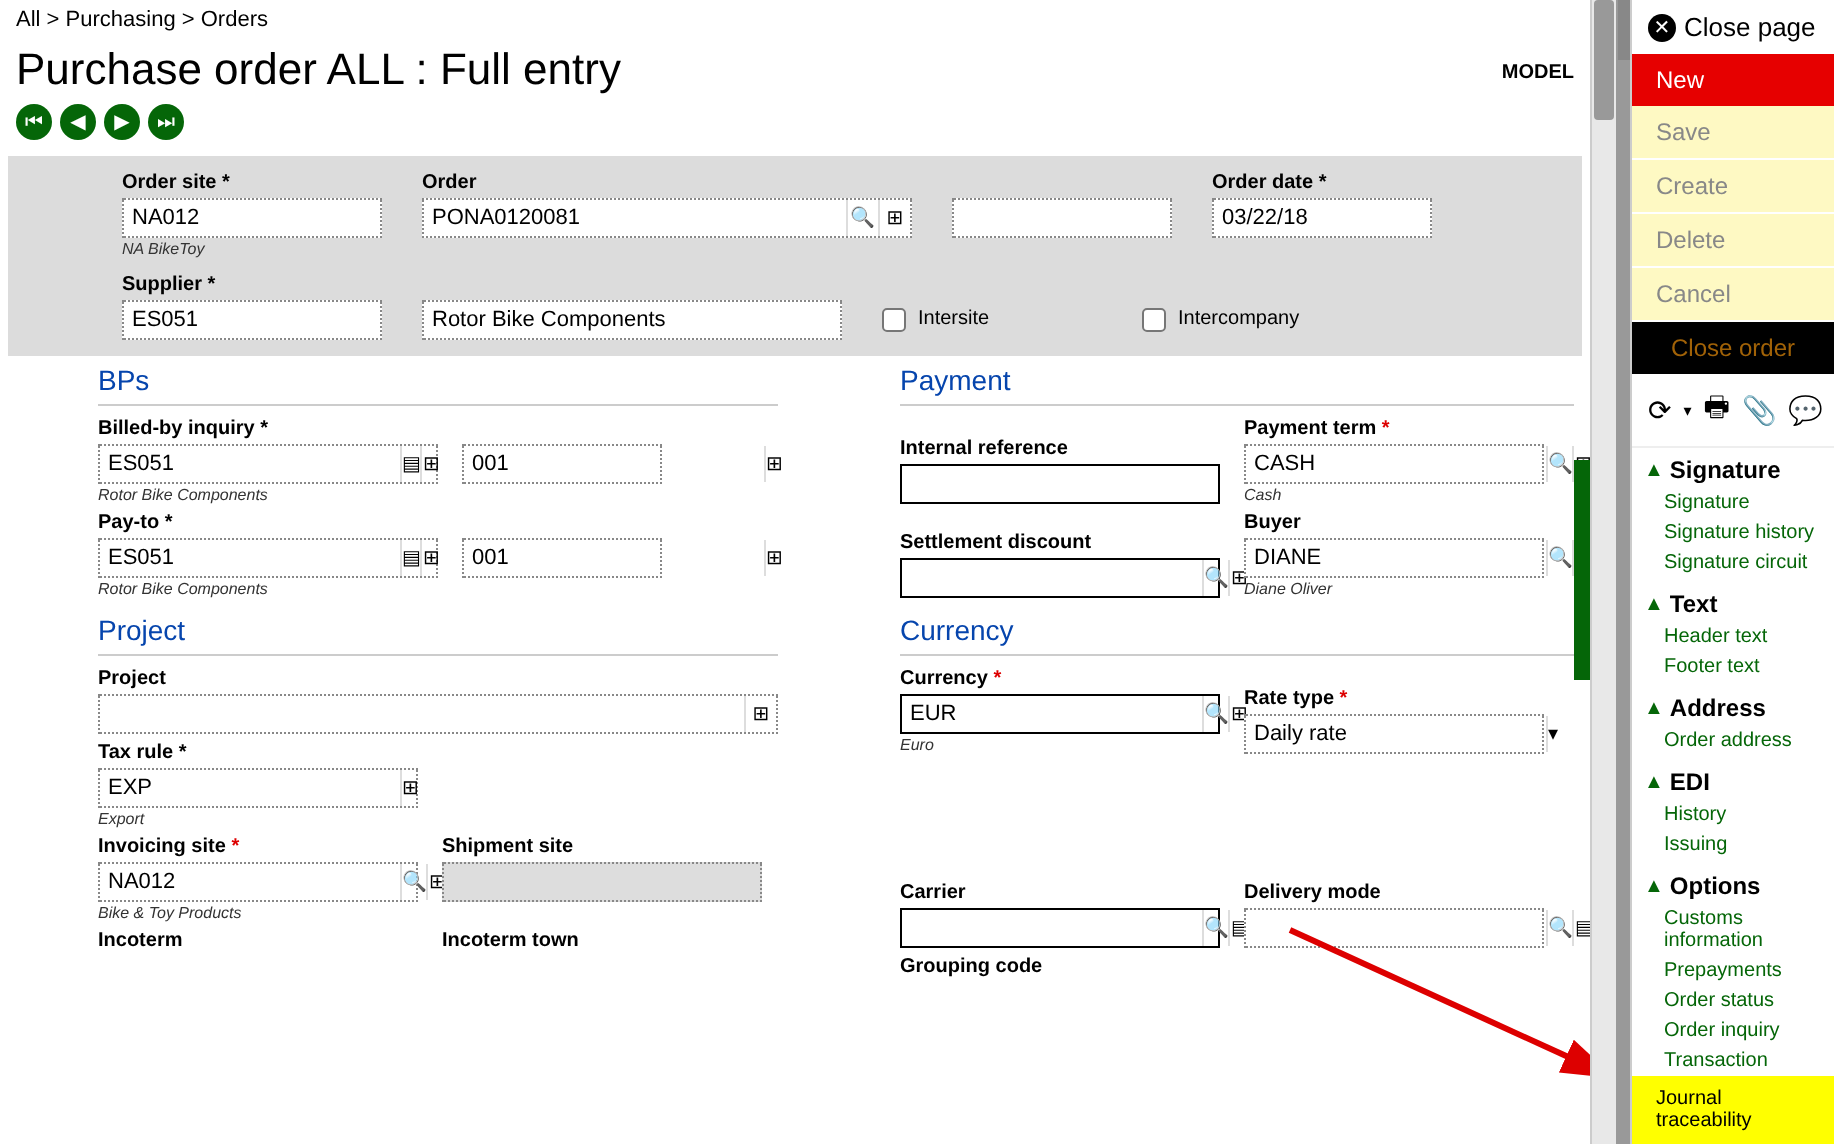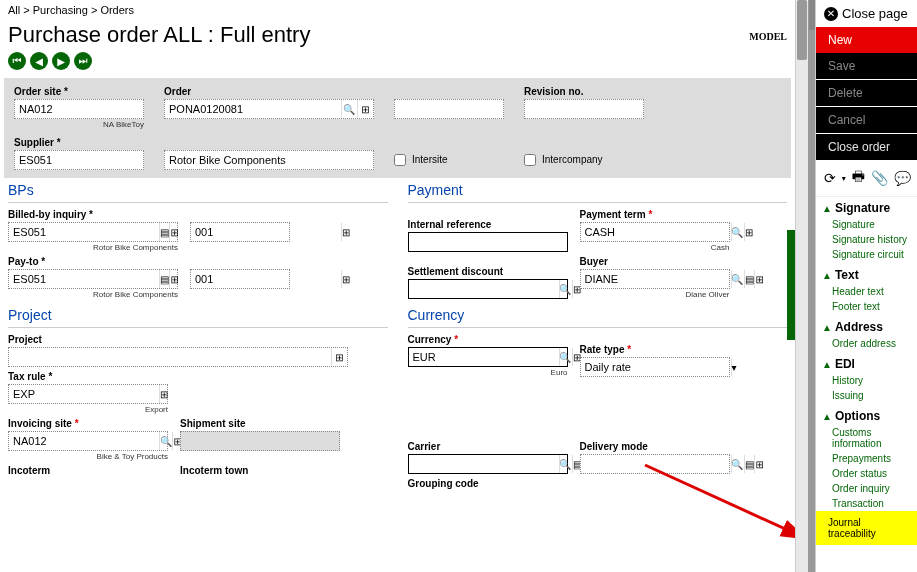--- a/index.html
+++ b/index.html
@@ -7,50 +7,50 @@
 .main { display: flex; height: 100%; }
 .left-area { flex: 1; overflow: hidden; position: relative; }
 .right-panel { width: 102px; background: #fff; border-left: 1px solid #ccc; }
 .scrollbar { width: 14px; background: #e8e8e8; border-left: 1px solid #ccc; border-right: 1px solid #999; position: relative; }
 .scrollbar-thumb { position: absolute; top: 0; left: 1px; width: 10px; height: 60px; background: #999; border-radius: 2px; }
 .scrollbar2 { width: 6px; background: linear-gradient(#888, #888 30px, #999 30px, #999); }
 .breadcrumb { padding: 4px 8px; font-size: 11px; }
 .breadcrumb span { color: #000; }
 .page-title-row { display: flex; justify-content: space-between; align-items: center; padding: 0 8px; }
 .page-title { font-size: 22px; font-weight: normal; padding: 2px 0 4px; }
-.model-label { font-size: 10px; font-weight: bold; font-family: Liberation Serif, serif; }
+.model-label { font-size: 10px; font-weight: bold; }
 .nav-btns { padding: 0 8px 8px; display: flex; gap: 4px; }
 .nav-btn { width: 18px; height: 18px; background: #056608; border-radius: 50%; color: #fff; display: flex; align-items: center; justify-content: center; font-size: 10px; cursor: pointer; }
 .header-block { background: #dcdcdc; padding: 8px 10px; margin: 0 4px; }
-.header-row { display: flex; gap: 20px; margin-bottom: 8px; }
+.header-row { display: flex; gap: 20px; margin-bottom: 8px; margin-left: 47px; }
 .header-row:last-child { margin-bottom: 0; }
 .fld { display: flex; flex-direction: column; }
 .fld-label { font-size: 10px; font-weight: bold; margin-bottom: 2px; }
 .fld-label .req { color: #000; }
 .fld-input { display: flex; align-items: center; background: #fff; border: 1px dotted #888; height: 20px; }
 .fld-input input { border: none; outline: none; flex: 1; padding: 0 4px; font-size: 11px; background: transparent; }
 .fld-icon { width: 16px; height: 18px; display: flex; align-items: center; justify-content: center; font-size: 10px; cursor: pointer; border-left: 1px solid #ddd; }
-.fld-hint { font-size: 8px; text-align: right; color: #333; margin-top: 1px; }
+.fld-hint { font-size: 8px; font-style: italic; color: #333; margin-top: 1px; }
 .chk-row { display: flex; align-items: center; gap: 6px; }
 .chk-row input { width: 12px; height: 12px; }
 .tabs-row { display: flex; gap: 2px; padding: 10px 4px 6px; }
 .tab { padding: 4px 10px; background: #b8e0b8; color: #056608; font-size: 12px; cursor: pointer; }
 .tab.active { background: #056608; color: #fff; }
 .content-grid { display: flex; padding: 0 8px; gap: 20px; }
-.col { flex: 1; }
+.col { flex: 1; margin-left: 41px; }
 .sect-title { color: #0645ad; font-size: 14px; padding: 4px 0; border-bottom: 1px solid #ccc; margin-bottom: 6px; }
 .form-row { display: flex; gap: 12px; margin-bottom: 4px; align-items: flex-end; }
 .ffield { display: flex; flex-direction: column; }
 .ffield-label { font-size: 10px; margin-bottom: 2px; font-weight: bold; }
 .right-close { display: flex; align-items: center; gap: 4px; padding: 6px 8px; font-size: 13px; cursor: pointer; }
 .right-close .x { width: 14px; height: 14px; background: #000; color: #fff; border-radius: 50%; display: flex; align-items: center; justify-content: center; font-size: 10px; }
 .right-btn { padding: 6px 12px; margin: 0; font-size: 12px; cursor: pointer; text-align: left; }
 .right-btn.red { background: #e60000; color: #fff; }
-.right-btn.gray { background: #000000; color: #888; border-bottom: 1px solid #fff; }
-.right-btn.black { background: #000; color: #e5e5e5; }
+.right-btn.gray { background: #fef9c3; color: #888; border-bottom: 1px solid #fff; }
+.right-btn.black { background: #000; color: #a16207; text-align: center; }
 .right-btn.hl { background: #ffff00; color: #000; font-size: 10px; }
 .right-icons { display: flex; gap: 6px; padding: 6px 8px; font-size: 14px; align-items: center; border-bottom: 1px solid #eee; }
 .right-section { padding: 2px 0; }
 .right-sect-head { display: flex; align-items: center; gap: 3px; padding: 2px 6px; cursor: pointer; }
 .right-sect-head .tri { color: #056608; font-size: 10px; }
 .right-sect-head .lbl { font-weight: bold; color: #000; font-size: 12px; }
 .right-sub { color: #056608; font-size: 10px; padding: 2px 6px 2px 16px; cursor: pointer; }
 .green-bar { position: absolute; right: 0; top: 230px; width: 8px; height: 110px; background: #056608; }
 .arrow-svg { position: absolute; left: 640px; top: 460px; pointer-events: none; }
 </style>
@@ -78,38 +78,38 @@
     <div class="header-block">
       <div class="header-row">
         <div class="fld" style="width:130px">
           <div class="fld-label"><span>Order site</span> <span class="req">*</span></div>
           <div class="fld-input">
               <input value="NA012" style="">
               <span class="fld-icon">⊞</span>
             </div>
           <div class="fld-hint">NA BikeToy</div>
         </div>
-        <div class="fld" style="width:210px">
+        <div class="fld" style="width:245px">
           <div class="fld-label">Order</div>
           <div class="fld-input">
               <input value="PONA0120081" style="">
               <span class="fld-icon">🔍</span>
               <span class="fld-icon">⊞</span>
             </div>
         </div>
         <div class="fld" style="width:110px">
           <div class="fld-label">&nbsp;</div>
           <div class="fld-input">
               <input style="">
             </div>
         </div>
-        <div class="fld" style="width:120px">
-          <div class="fld-label">Revision no.</div>
-          <div class="fld-input">
-              <input value="" style="">
+        <div class="fld" style="width:110px">
+          <div class="fld-label"><span>Order date</span> <span class="req">*</span></div>
+          <div class="fld-input">
+              <input value="03/22/18" style="">
             </div>
         </div>
       </div>
       <div class="header-row">
         <div class="fld" style="width:130px">
           <div class="fld-label"><span>Supplier</span> <span class="req">*</span></div>
           <div class="fld-input">
               <input value="ES051" style="">
               <span class="fld-icon">▤</span>
               <span class="fld-icon">⊞</span>
@@ -329,20 +329,21 @@
     </div>
   <div class="scrollbar2"></div>
 
   <div class="right-panel">
     <div class="right-close">
       <span class="x">✕</span>
       <span>Close page</span>
     </div>
     <div class="right-btn red">New</div>
     <div class="right-btn gray">Save</div>
+    <div class="right-btn gray">Create</div>
     <div class="right-btn gray">Delete</div>
     <div class="right-btn gray">Cancel</div>
     <div class="right-btn black">Close order</div>
     <div class="right-icons">
       <span>⟳</span>
         <span style="font-size:8px">▾</span>
       <span>🖶</span>
       <span>📎</span>
       <span>💬</span>
     </div>

